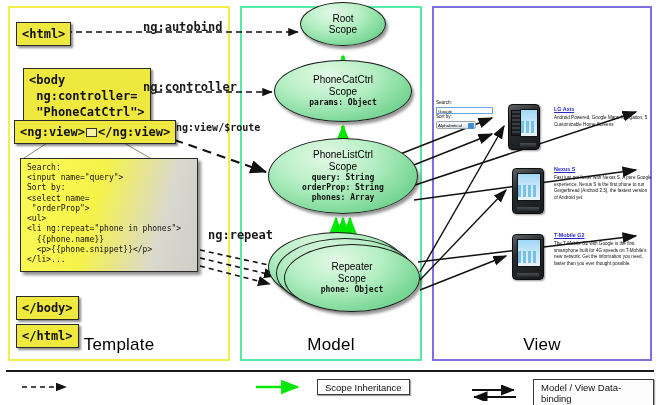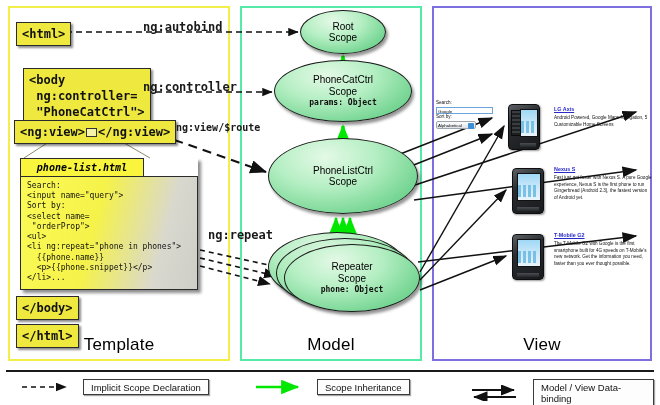--- a/index.html
+++ b/index.html
@@ -42,21 +42,21 @@
 
   
   .scope{position:absolute;border-radius:50%;border:1.6px solid #1a1a1a;
          background:radial-gradient(ellipse at 38% 24%,#e4f9e6 0%,#b6efc4 38%,#77d694 75%,#5cc484 100%);
          box-shadow:2px 3px 3px rgba(0,0,0,.42);
          display:flex;flex-direction:column;align-items:center;justify-content:center;
          text-align:center;box-sizing:border-box;}
   .scope .nm{font-size:10px;line-height:1.12;color:#000;}
   .scope .props{font-family:"DejaVu Sans Mono",monospace;font-size:8px;
                 font-weight:bold;line-height:1.25;margin-top:1px;color:#0e0e0e;white-space:pre;}
-  #scope-root{      left:300px;top:10px; width:86px;height:44px;justify-content:center;}
+  #scope-root{      left:300px;top:2px; width:86px;height:44px;justify-content:center;}
   #scope-phonecat{  left:274px;top:60px; width:138px;height:62px;}
   #scope-phonelist{left:268px;top:138px;width:150px;height:76px;}
   .rep-ghost{position:absolute;border-radius:50%;border:1.6px solid #1a1a1a;
              background:radial-gradient(ellipse at 38% 24%,#e0f7e4 0%,#b2edc0 40%,#74d491 78%,#59c181 100%);
              box-shadow:2px 3px 3px rgba(0,0,0,.40);}
   #rep-g1{left:268px;top:232px;width:136px;height:68px;}
   #rep-g2{left:276px;top:238px;width:136px;height:68px;}
   #scope-repeater{left:284px;top:244px;width:136px;height:68px;}
 
   
@@ -179,21 +179,20 @@
 
   <div class="tag" id="tag-html">&lt;html&gt;</div>
   <div class="tag" id="tag-body">&lt;body
  ng:controller=
  "PhoneCatCtrl"&gt;</div>
   <div class="tag" id="tag-ngview"><span>&lt;ng:view&gt;</span><span class="ngview-slot"></span><span>&lt;/ng:view&gt;</span></div>
   <div class="tag" id="tag-bodyclose">&lt;/body&gt;</div>
   <div class="tag" id="tag-htmlclose">&lt;/html&gt;</div>
 
   <div id="code-callout">
-    <div id="code-title">phone-list.html</div>
     <div id="code-body">Search:
 &lt;input name="query"&gt;
 Sort by:
 &lt;select name=
  "orderProp"&gt;
 &lt;ul&gt;
 &lt;li ng:repeat="phone in phones"&gt;
   {{phone.name}}
   &lt;p&gt;{{phone.snippet}}&lt;/p&gt;
 &lt;/li&gt;...</div>
@@ -208,20 +207,23 @@
     <div class="nm"><span>Root</span><br><span>Scope</span></div>
   </div>
 
   <div class="scope" id="scope-phonecat">
     <div class="nm"><span>PhoneCatCtrl</span><br><span>Scope</span></div>
     <div class="props">params: Object</div>
   </div>
 
   <div class="scope" id="scope-phonelist">
     <div class="nm"><span>PhoneListCtrl</span><br><span>Scope</span></div>
+    <div class="props">query: String
+orderProp: String
+phones: Array</div>
   </div>
 
   <div class="rep-ghost" id="rep-g1"></div>
   <div class="rep-ghost" id="rep-g2"></div>
   <div class="scope" id="scope-repeater">
     <div class="nm"><span>Repeater</span><br><span>Scope</span></div>
     <div class="props">phone: Object</div>
   </div>
 
   <div id="view-form">
@@ -268,21 +270,20 @@
       <div class="leg-gfx">
         <svg width="58" height="16">
           <defs>
               <marker id="lgA" markerWidth="8" markerHeight="8" refX="6.5" refY="2.8" orient="auto">
             <path d="M0,0 L7,2.8 L0,5.6 z" fill="#111"></path>
               </marker>
             </defs>
           <path d="M2,8 L46,8" stroke="#111" stroke-width="1.6" fill="none" stroke-dasharray="5,4" marker-end="url(#lgA)"></path>
         </svg>
       </div>
-      <div class="leg-box">Implicit Scope Declaration</div>
     </div>
 
     <div class="leg-item" id="leg-2">
       <div class="leg-gfx">
         <svg width="58" height="16">
           <defs>
               <marker id="lgB" markerWidth="8" markerHeight="8" refX="6.5" refY="2.8" orient="auto">
             <path d="M0,0 L7,2.8 L0,5.6 z" fill="#00e800"></path>
               </marker>
             </defs>

